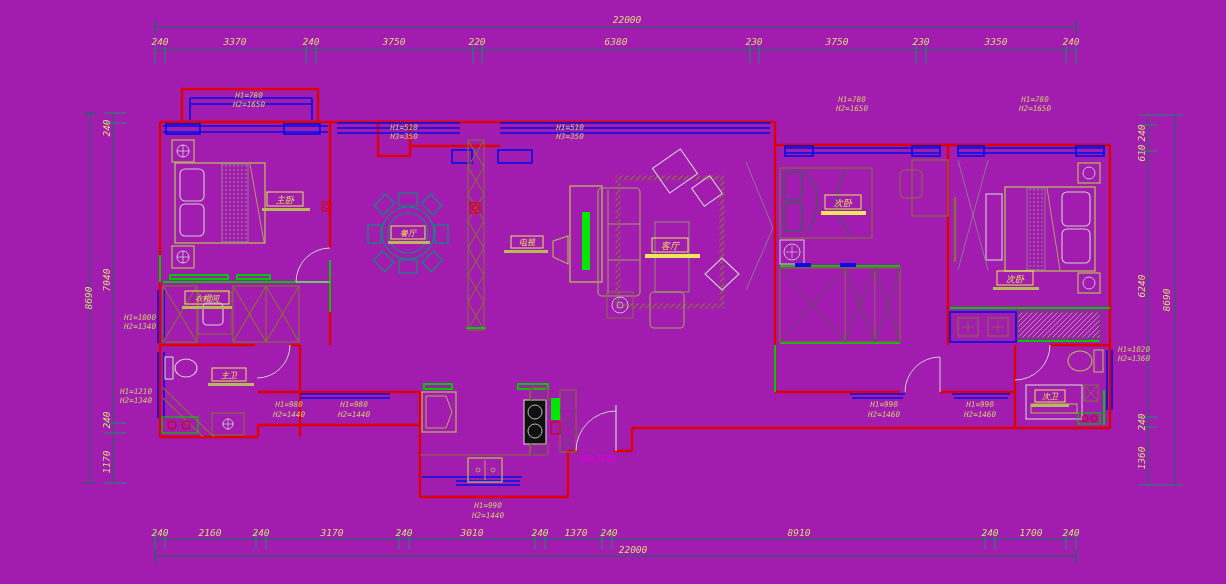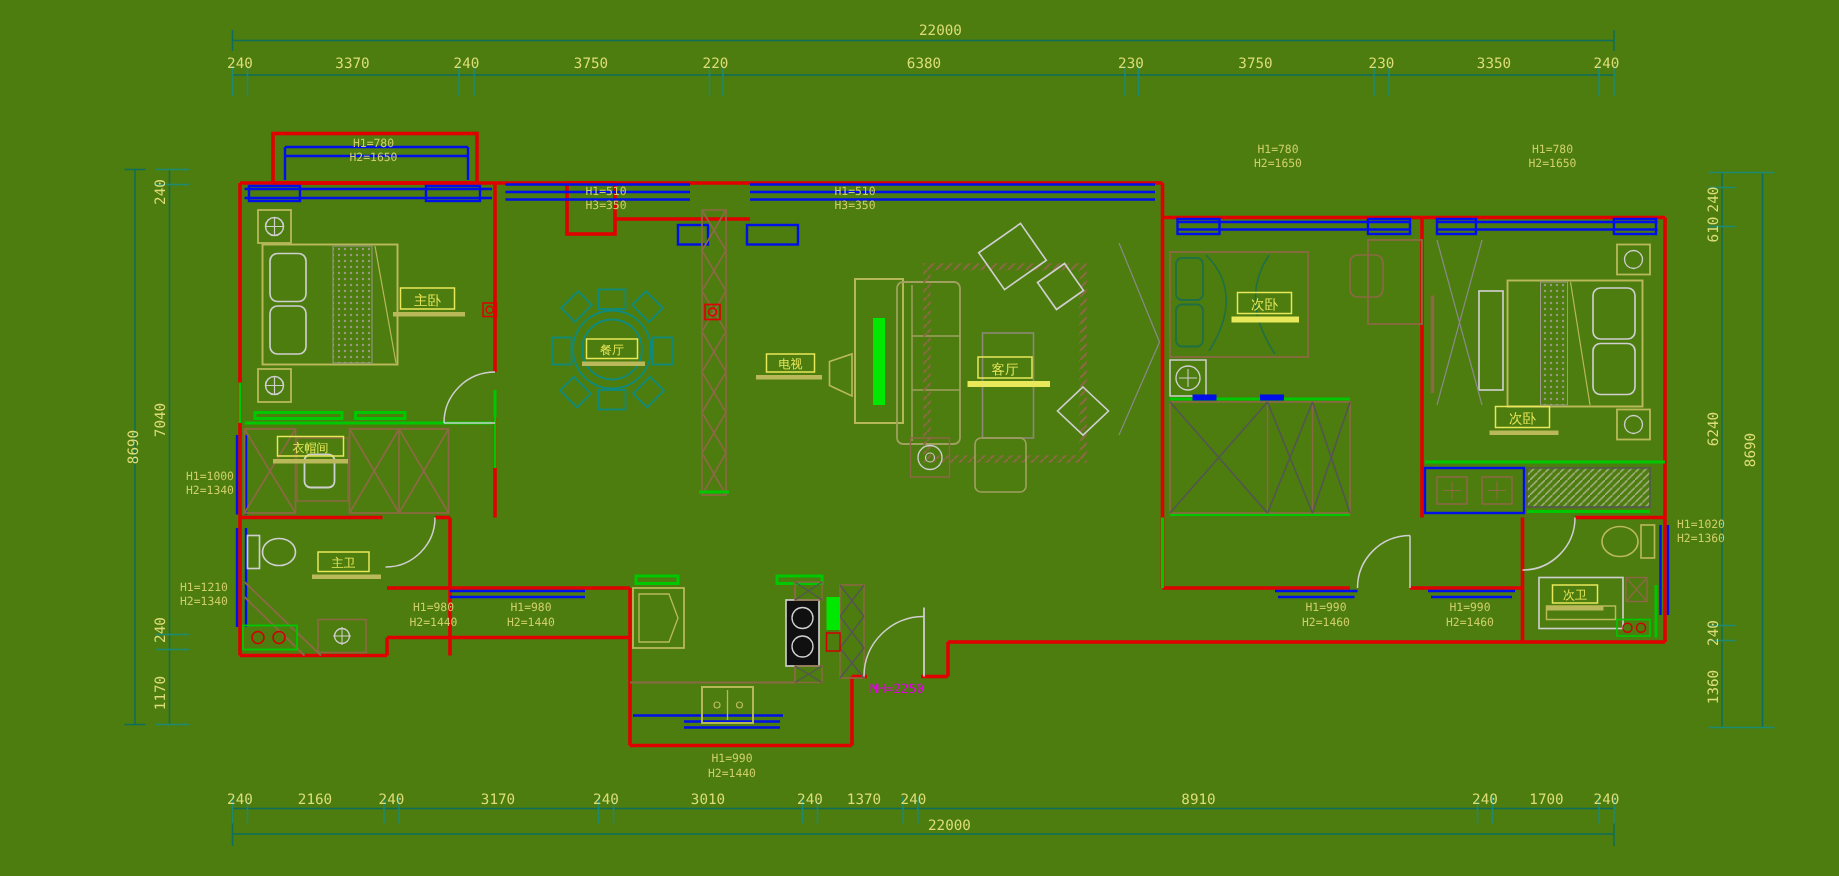--- a/index.html
+++ b/index.html
@@ -1,17 +1,17 @@
 <!DOCTYPE html>
 <html><head>
 <meta charset="utf-8">
 <style>
   html,body{margin:0;padding:0;background:#000;}
-  #stage{position:relative;width:1226px;height:584px;background:#4d7c0f;overflow:hidden;
-         font-family:"DejaVu Sans Mono", monospace;}
+  #stage{position:relative;width:1226px;height:584px;background:#a21caf;overflow:hidden;
+         font-family:"DejaVu Sans Mono", monospace;font-style:italic;}
   svg text{font-family:"DejaVu Sans Mono", monospace;}
   .dimtxt{fill:#dddd77;font-size:9.5px;}
   .hlab{fill:#cfcf6a;font-size:7.6px;}
   .roomtxt{fill:#e8e85a;font-size:9px;font-family:"DejaVu Sans", sans-serif;}
   .roomtxt.sm{font-size:8px;}
   .mag{fill:#e000e0;font-size:8.5px;}
 </style>
 </head>
 <body>
 

